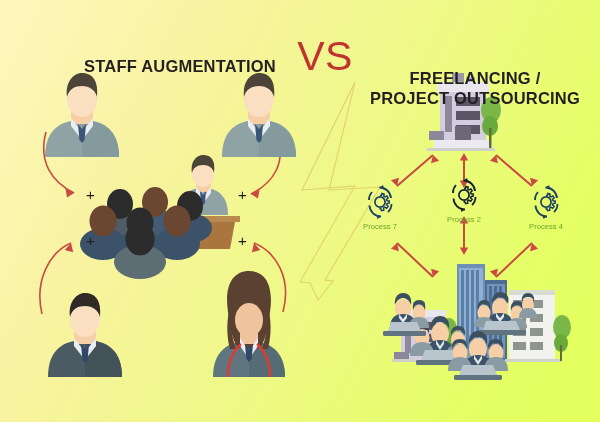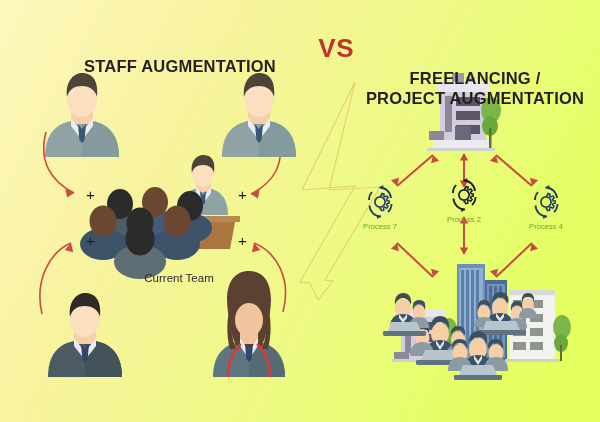--- a/index.html
+++ b/index.html
@@ -21,22 +21,22 @@
     line-height:1.15;
     margin-top:12px;
   }
   #title-right{
     left:362px;top:22px;width:226px;text-align:center;
     font-size:16.5px;font-weight:bold;color:#231f20;letter-spacing:.2px;
     line-height:1.22;
     margin-top:46px;
   }
   #vs-label{
-    left:296px;top:33px;width:58px;text-align:right;
-    font-size:26px;font-weight:bold;color:#c0342f;letter-spacing:.5px;
+    left:296px;top:33px;width:58px;text-align:center;
+    font-size:41px;font-weight:normal;color:#c0342f;letter-spacing:.5px;
   }
   #current-team-label{
     left:104px;top:272px;width:150px;text-align:center;
     font-size:11.5px;color:#2b2b2b;
   }
   .proc-label{
     font-size:7.6px;color:#6ba32a;text-align:center;width:70px;
   }
 
   
@@ -352,24 +352,23 @@
       </g>
     </g>
   </svg>
 
   <div class="abs" id="title-left">STAFF AUGMENTATION</div>
 
   <div class="abs" id="vs-label">VS</div>
 
   <div class="abs" id="title-right">
     <div>FREELANCING /</div>
-    <div>PROJECT AUGMENTATION</div>
+    <div>PROJECT OUTSOURCING</div>
   </div>
 
-  <div class="abs" id="current-team-label">Current Team</div>
 
   <div class="abs plus" style="left:86px;top:187px;">+</div>
   <div class="abs plus" style="left:238px;top:187px;">+</div>
   <div class="abs plus" style="left:86px;top:233px;">+</div>
   <div class="abs plus" style="left:238px;top:233px;">+</div>
 
   <div class="abs proc-label" style="left:345px;top:222px;">Process 7</div>
   <div class="abs proc-label" style="left:429px;top:215px;text-align:center;">Process 2</div>
   <div class="abs proc-label" style="left:511px;top:222px;">Process 4</div>
 

